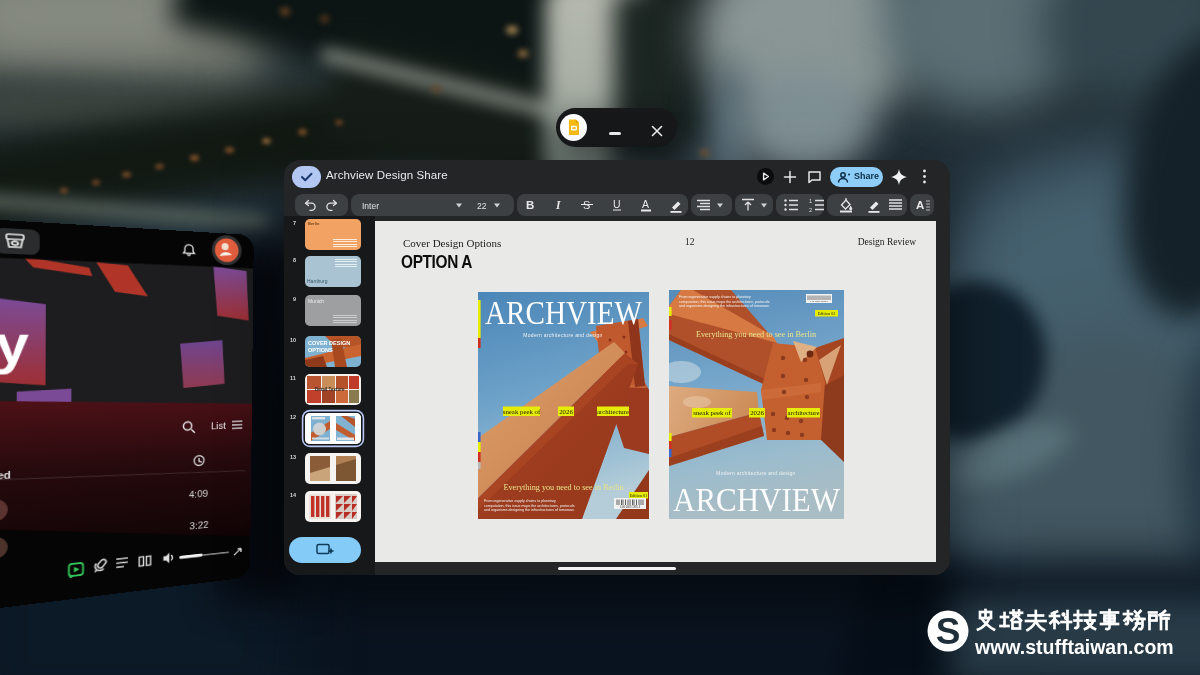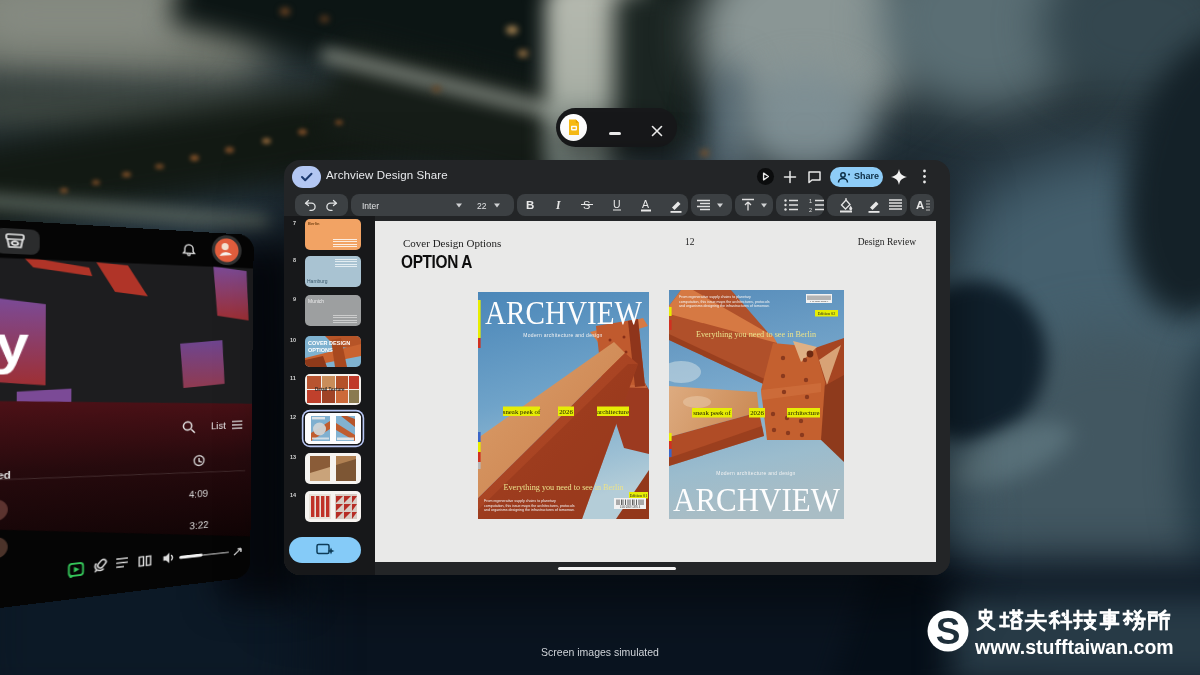--- a/index.html
+++ b/index.html
@@ -624,21 +624,20 @@
         <rect x="0" y="30" width="2.6" height="10" fill="#d03020"></rect>
         <rect x="0" y="143" width="2.6" height="8" fill="#e8ee00"></rect>
         <rect x="0" y="151" width="2.6" height="8" fill="#d03020"></rect>
         <rect x="0" y="159" width="2.6" height="8" fill="#3a66c8"></rect>
       </svg>
     </div>
 
     <div class="abs" style="left:274px;top:407.5px;width:118px;height:3px;border-radius:2px;background:#f2f2f2;"></div>
   </div>
 
-  <div class="abs" style="left:0;top:646px;width:1200px;text-align:center;font-size:10.5px;color:#cfd3d8;">Screen images simulated</div>
 
   <div id="watermark" class="abs" style="left:920px;top:600px;width:280px;height:75px;">
     <svg width="280" height="75" viewBox="0 0 280 75">
       <circle cx="28" cy="31" r="20.5" fill="#fff"></circle>
       <text x="28" y="44" text-anchor="middle" font-size="37" font-weight="bold" font-family="Liberation Sans,sans-serif" fill="#1e2f3a">S</text>
       <g stroke="#fff" stroke-width="2.7" stroke-linecap="square" fill="none" transform="translate(56,10)">
 
         <g transform="translate(0,0)">
           <rect x="4" y="2" width="11" height="6" fill="none"></rect>
           <line x1="9.5" y1="0" x2="9.5" y2="8"></line>

